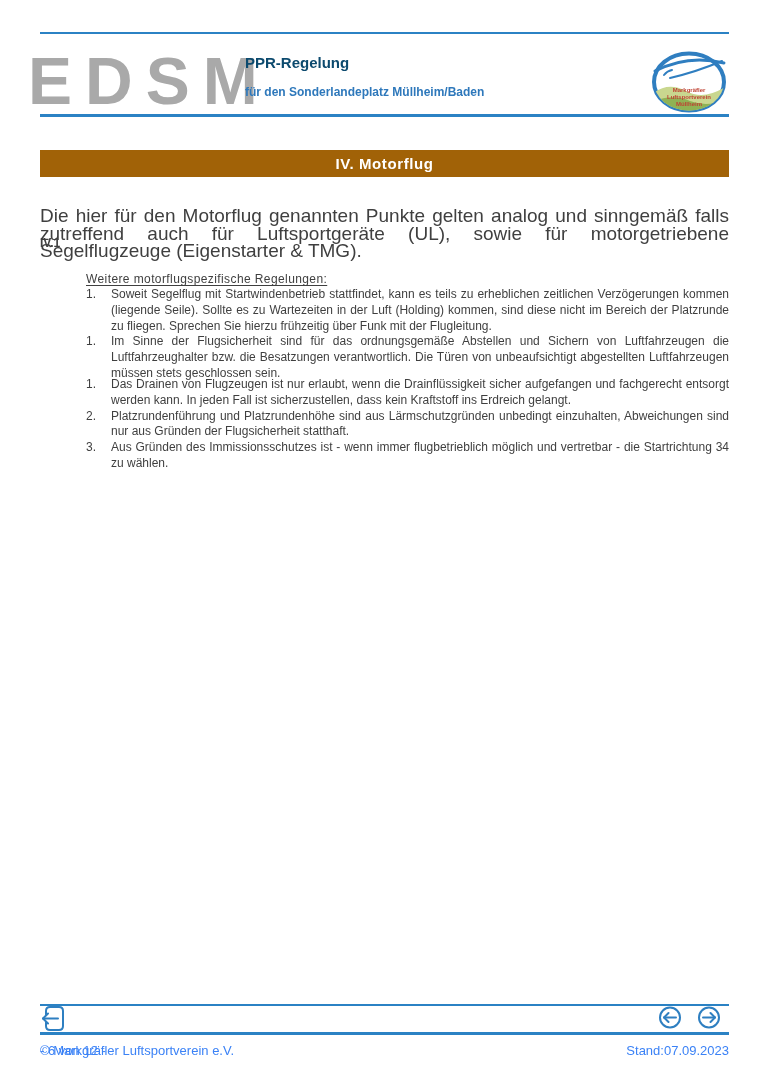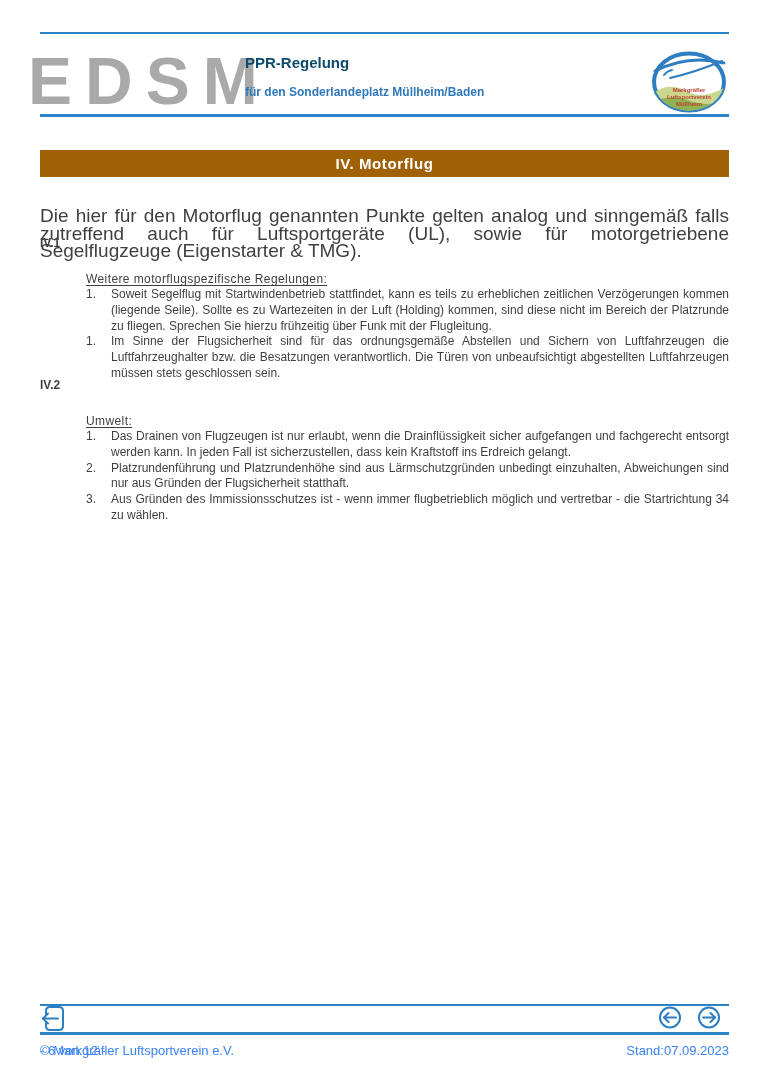--- a/index.html
+++ b/index.html
@@ -103,24 +103,20 @@
         <span class="txt">Soweit Segelflug mit Startwindenbetrieb stattfindet, kann es teils zu erheblichen zeitlichen Verzögerungen kommen (liegende Seile). Sollte es zu Wartezeiten in der Luft (Holding) kommen, sind diese nicht im Bereich der Platzrunde zu fliegen. Sprechen Sie hierzu frühzeitig über Funk mit der Flugleitung.</span>
       </div>
       <div class="item">
         <span class="marker">1.</span>
         <span class="txt">Im Sinne der Flugsicherheit sind für das ordnungsgemäße Abstellen und Sichern von Luftfahrzeugen die Luftfahrzeughalter bzw. die Besatzungen verantwortlich. Die Türen von unbeaufsichtigt abgestellten Luftfahrzeugen müssen stets geschlossen sein.</span>
       </div>
     </div>
   </div>
 
   <div class="section sec-2">
-    <div class="sec-head">
-      <span class="sec-num">IV.2</span>
-      <span class="sec-title">Umwelt:</span>
-    </div>
     <div class="items">
       <div class="item">
         <span class="marker">1.</span>
         <span class="txt">Das Drainen von Flugzeugen ist nur erlaubt, wenn die Drainflüssigkeit sicher aufgefangen und fachgerecht entsorgt werden kann. In jeden Fall ist sicherzustellen, dass kein Kraftstoff ins Erdreich gelangt.</span>
       </div>
       <div class="item">
         <span class="marker">2.</span>
         <span class="txt">Platzrundenführung und Platzrundenhöhe sind aus Lärmschutzgründen unbedingt einzuhalten, Abweichungen sind nur aus Gründen der Flugsicherheit statthaft.</span>
       </div>
       <div class="item">

